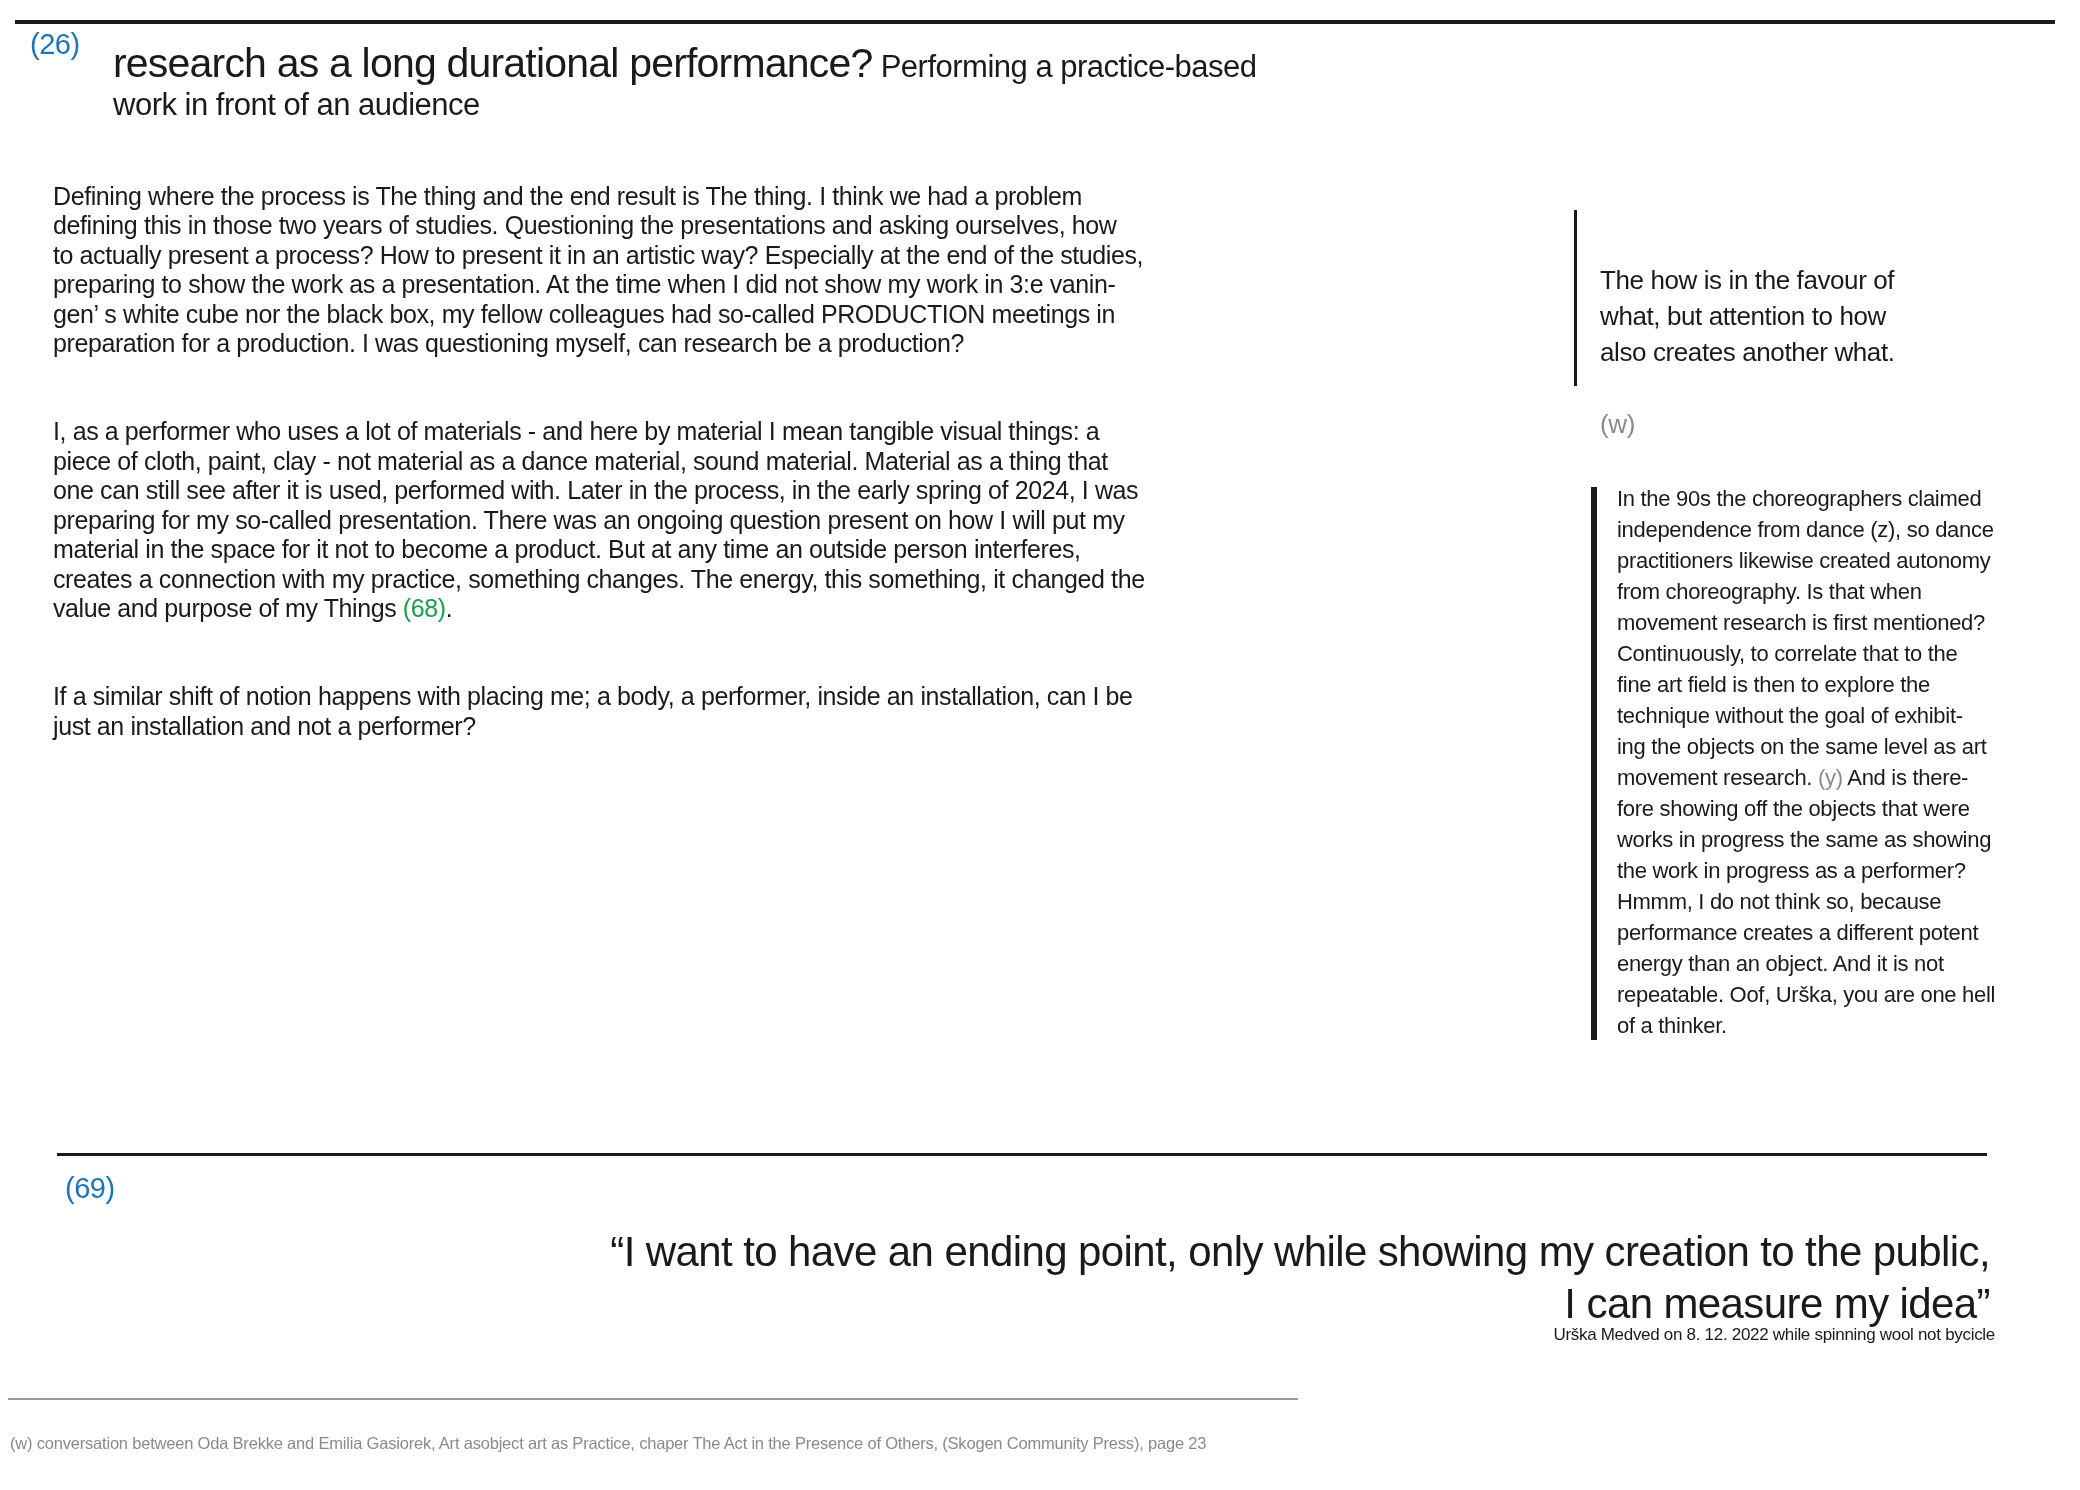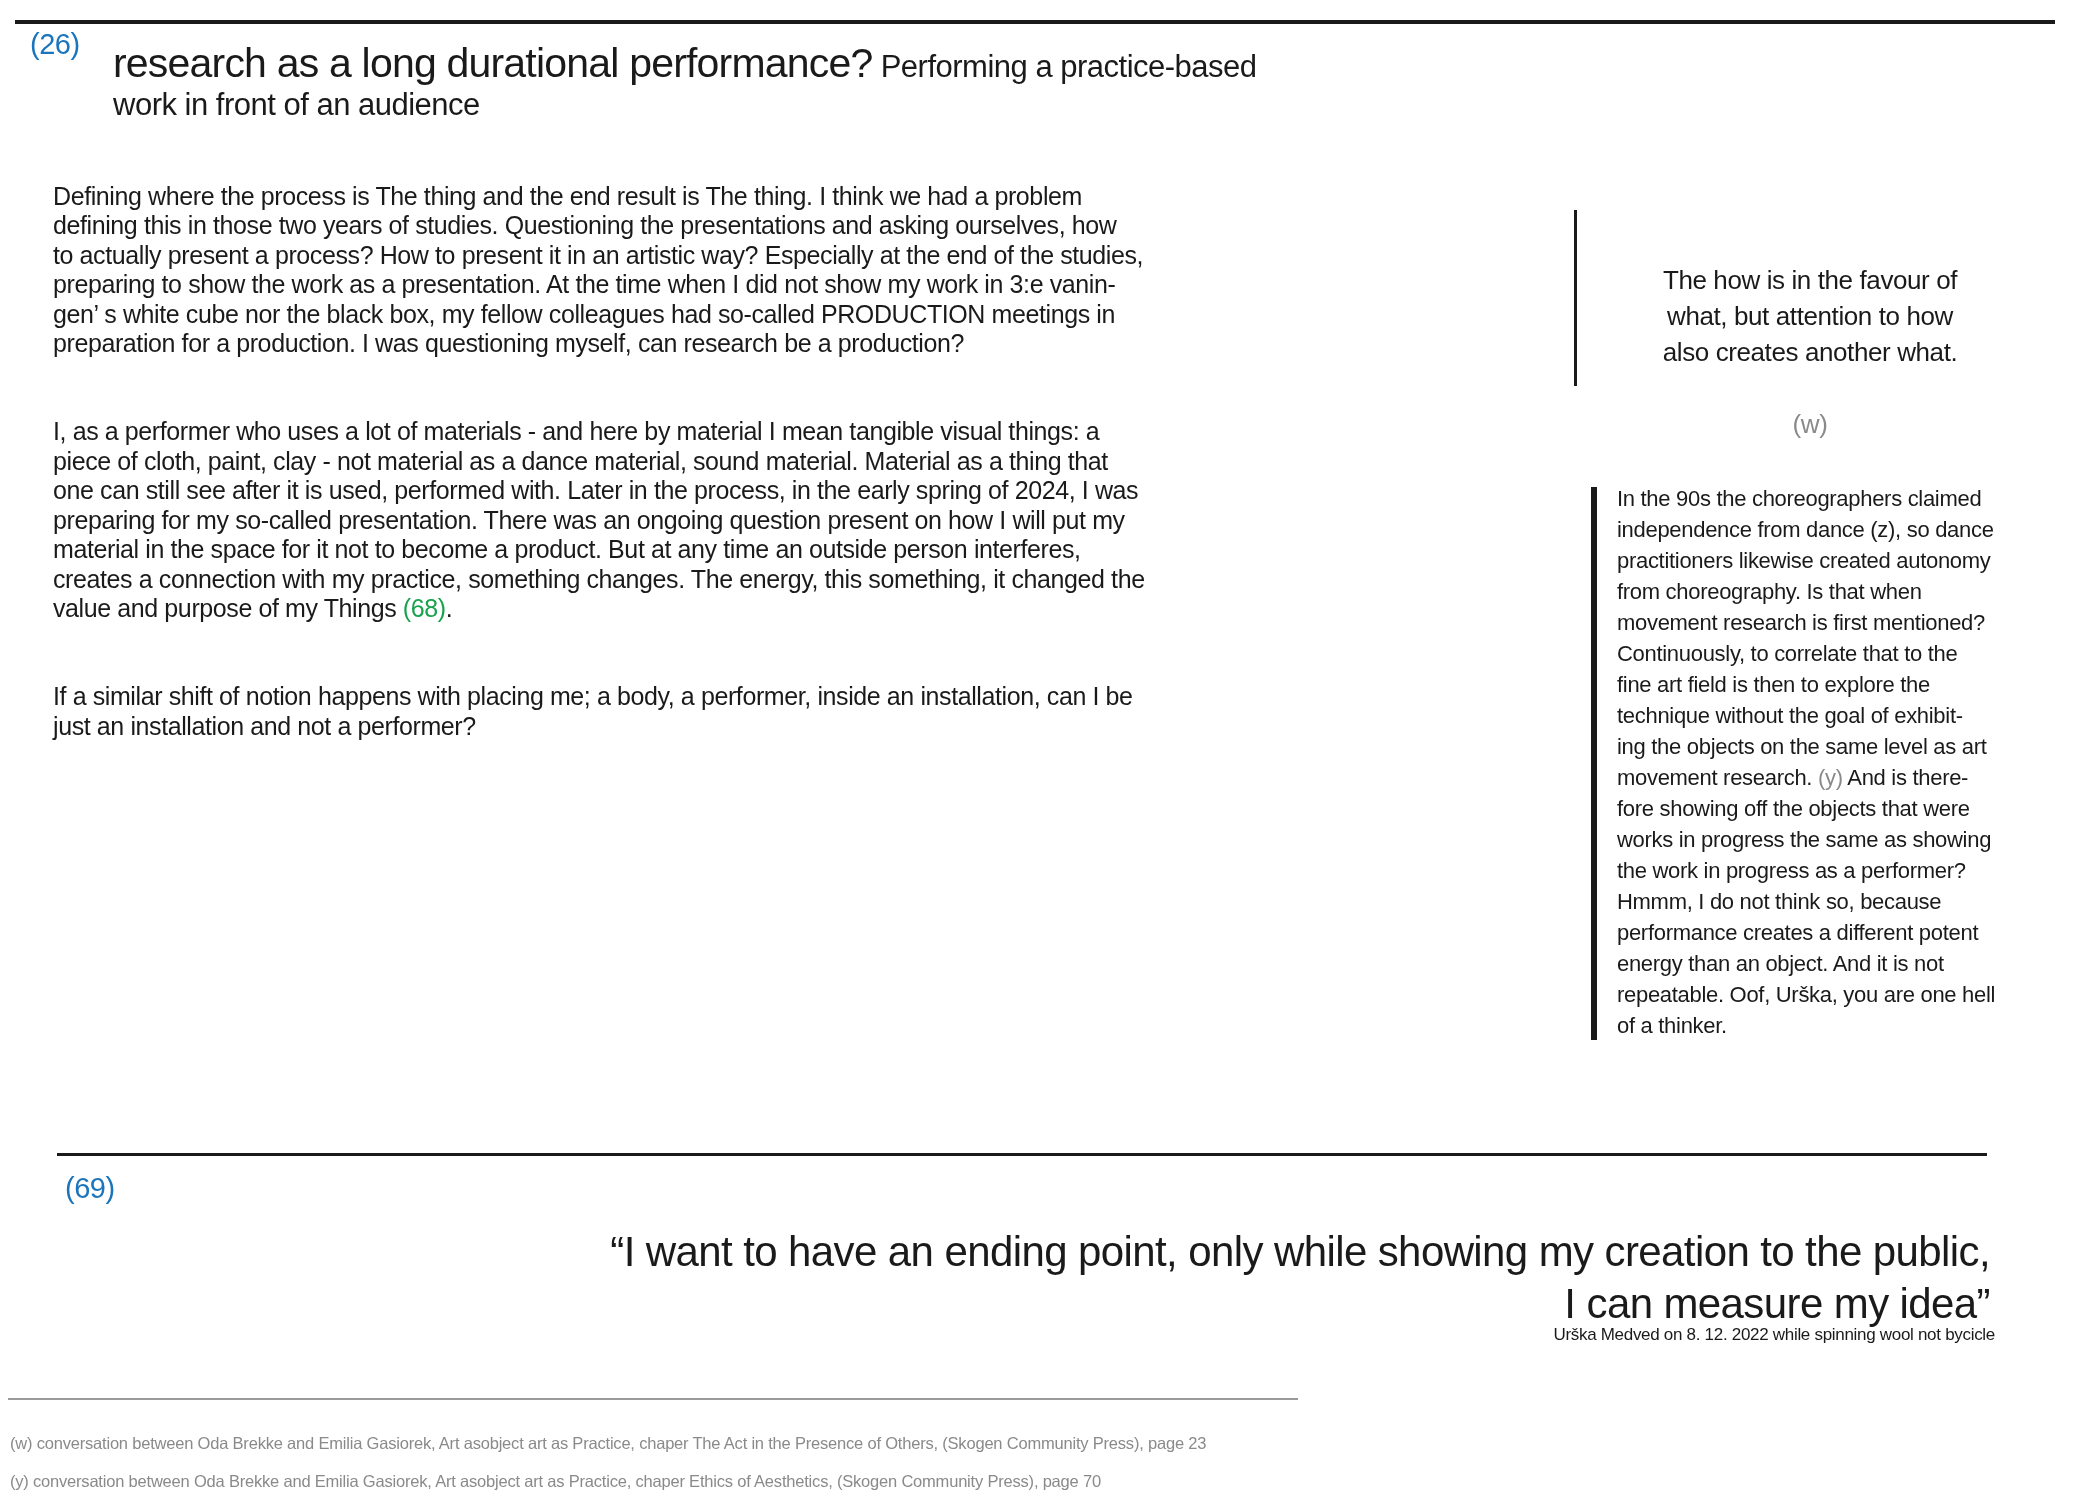--- a/index.html
+++ b/index.html
@@ -25,21 +25,20 @@
     margin-left: 6px;
   }
   .body-col .para { margin: 0 0 29px 0; }
   .ref-green { color: #18a24c; }
   .ref-gray { color: #8a8a8a; }
   .sidebar1-bar { position: absolute; left: 1574px; top: 210px; width: 3px; height: 176px; background: #1a1a1a; }
   .sidebar1-text {
     position: absolute; left: 1600px; top: 226px; width: 420px;
     font-size: 26px; line-height: 36px; letter-spacing: -0.4px;
     white-space: pre-line;
-    text-align: center;
   }
   .sidebar1-ref { color: #8a8a8a; }
   .sidebar2-bar { position: absolute; left: 1591px; top: 487px; width: 6px; height: 553px; background: #1a1a1a; }
   .sidebar2-text {
     position: absolute; left: 1617px; top: 483px; width: 462px;
     font-size: 22px; line-height: 31px; letter-spacing: -0.3px;
     white-space: pre-line;
   }
   .quote-block {
     position: absolute; left: 90px; right: 90px; top: 1226px;
@@ -122,14 +121,13 @@
 
 <div class="quote-block">“I want to have an ending point, only while showing my creation to the public,
 I can measure my idea”</div>
 
 <div class="attribution">Urška Medved on 8. 12. 2022 while spinning wool not bycicle</div>
 
 <div class="rule-thin" style="left:8px; top:1398px; width:1290px; height:2px;"></div>
 
 <div class="footnotes">
   <div>(w) conversation between Oda Brekke and Emilia Gasiorek, Art asobject art as Practice, chaper The Act in the Presence of Others, (Skogen Community Press), page 23</div>
-  <div>(y) conversation between Oda Brekke and Emilia Gasiorek, Art asobject art as Practice, chaper Ethics of Aesthetics, (Skogen Community Press), page 70</div>
 </div>
 
 </body></html>

